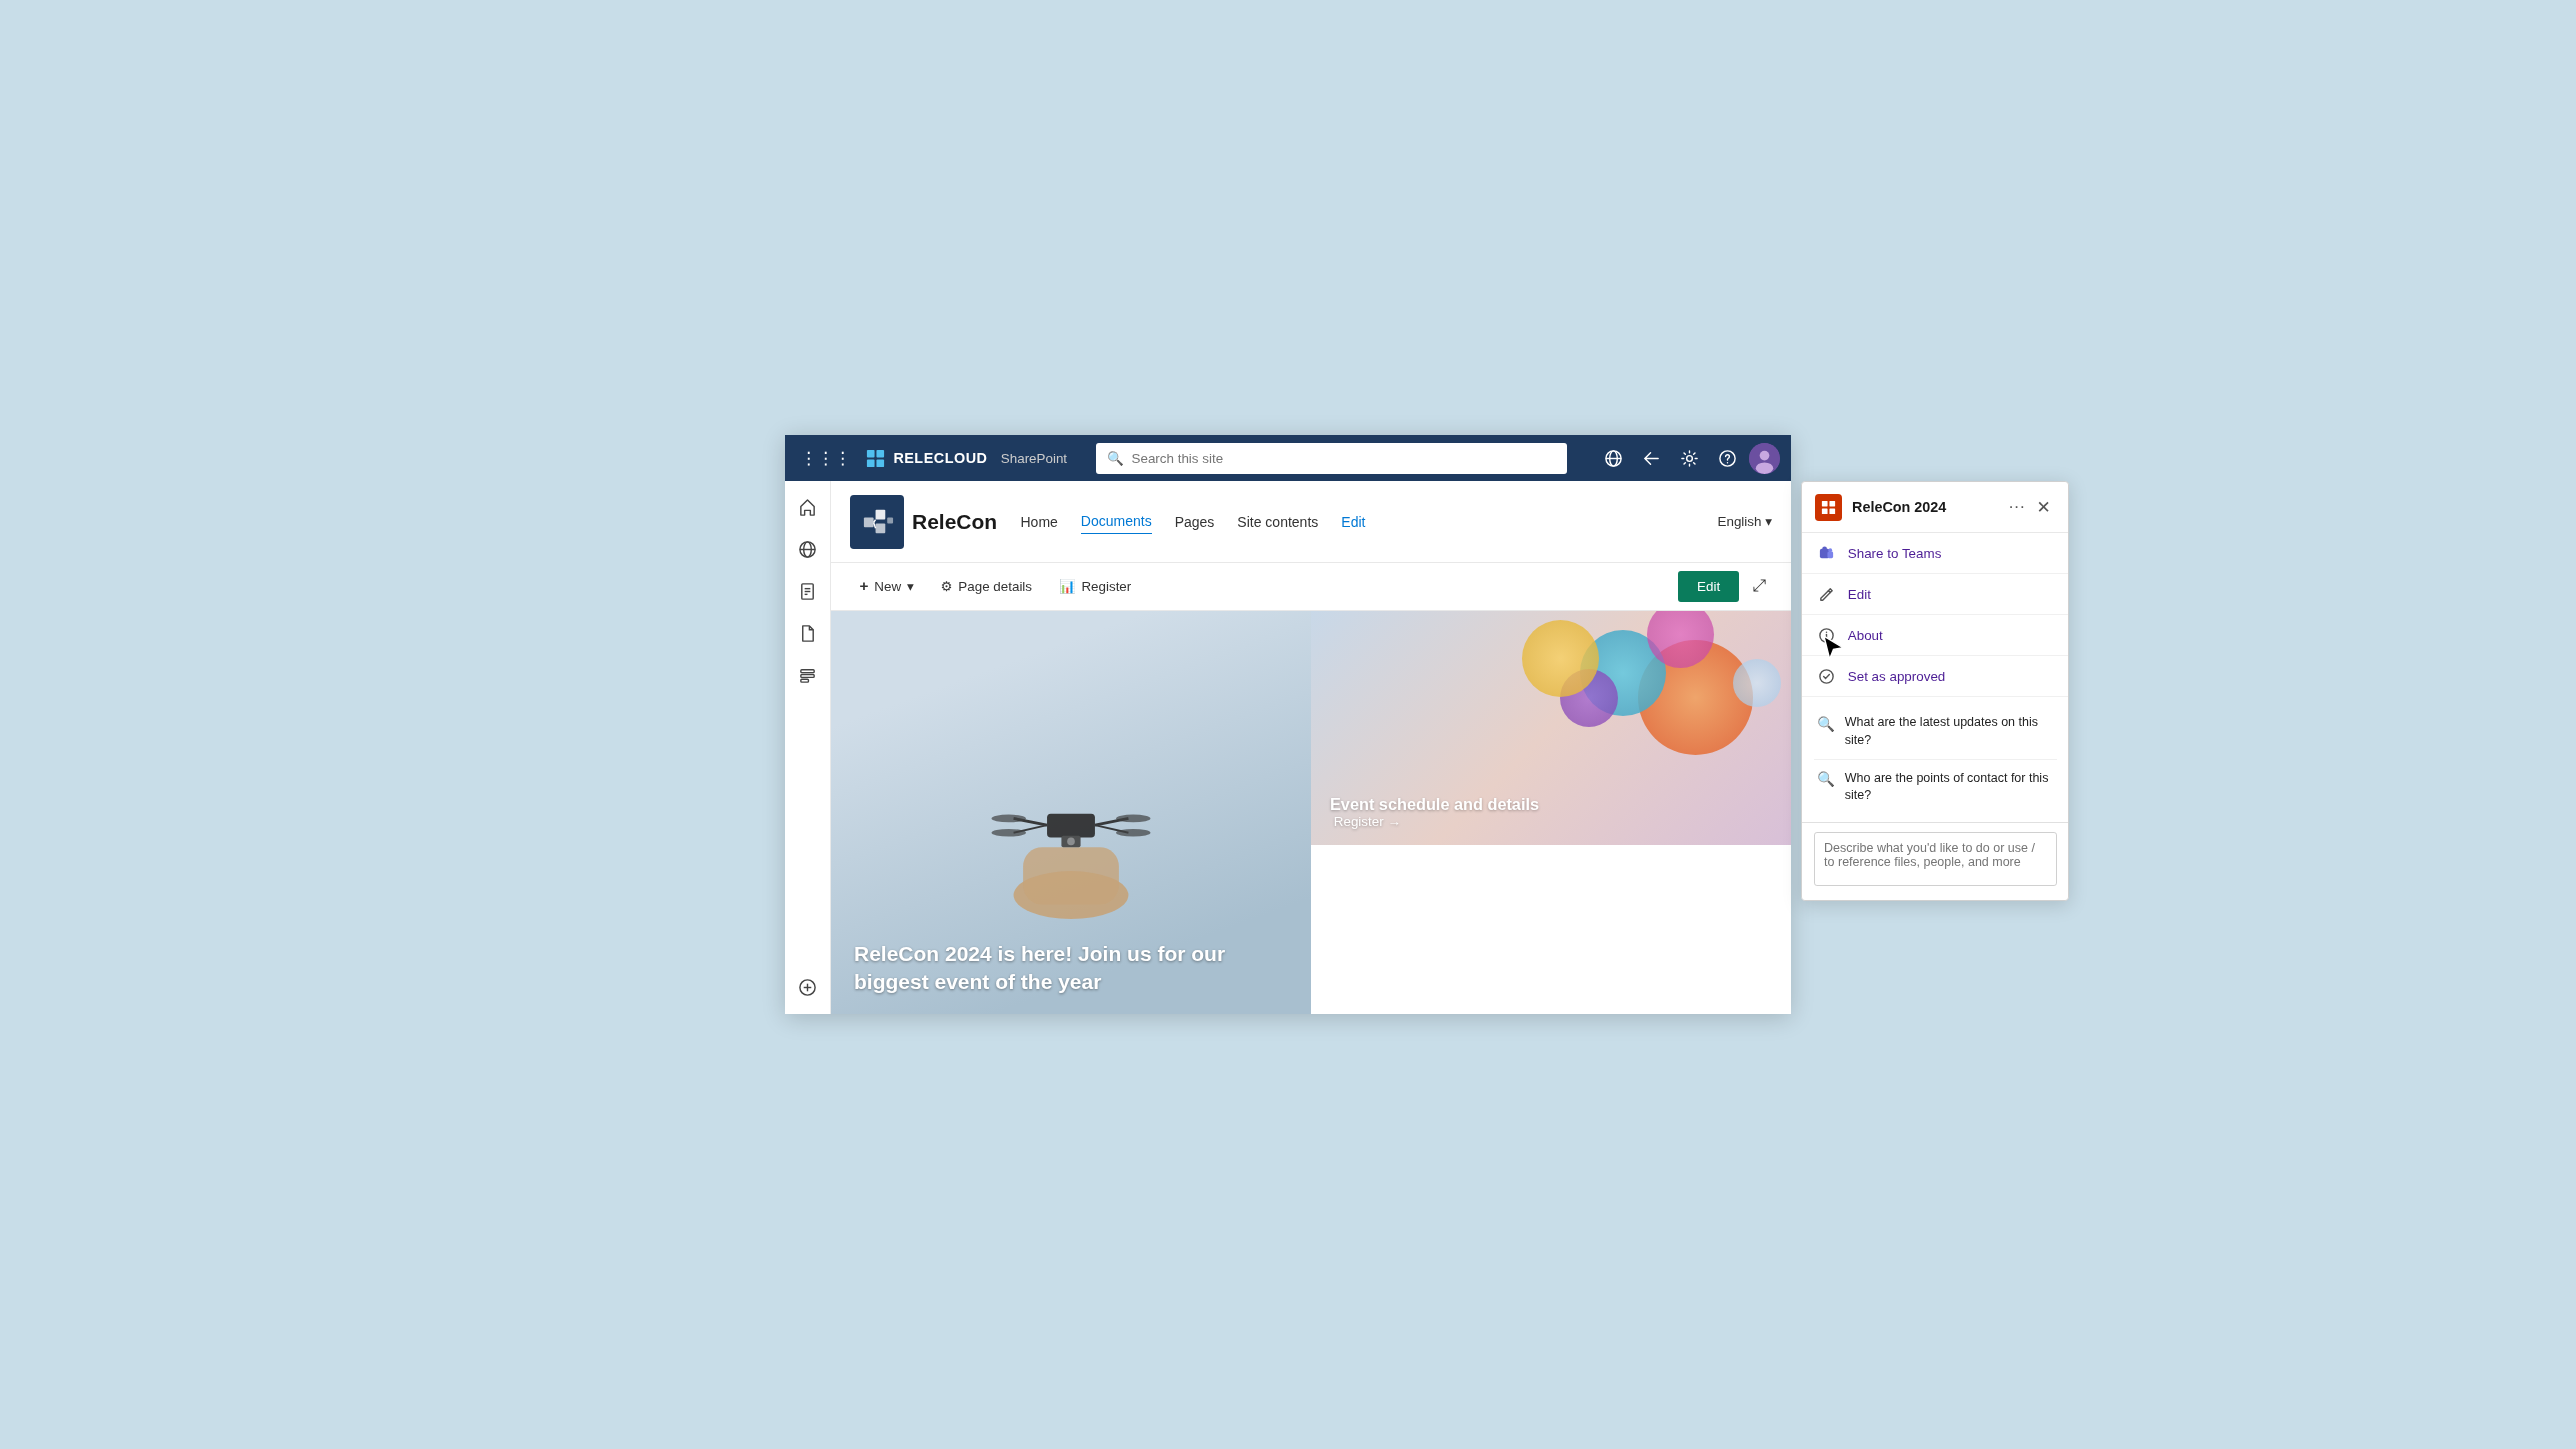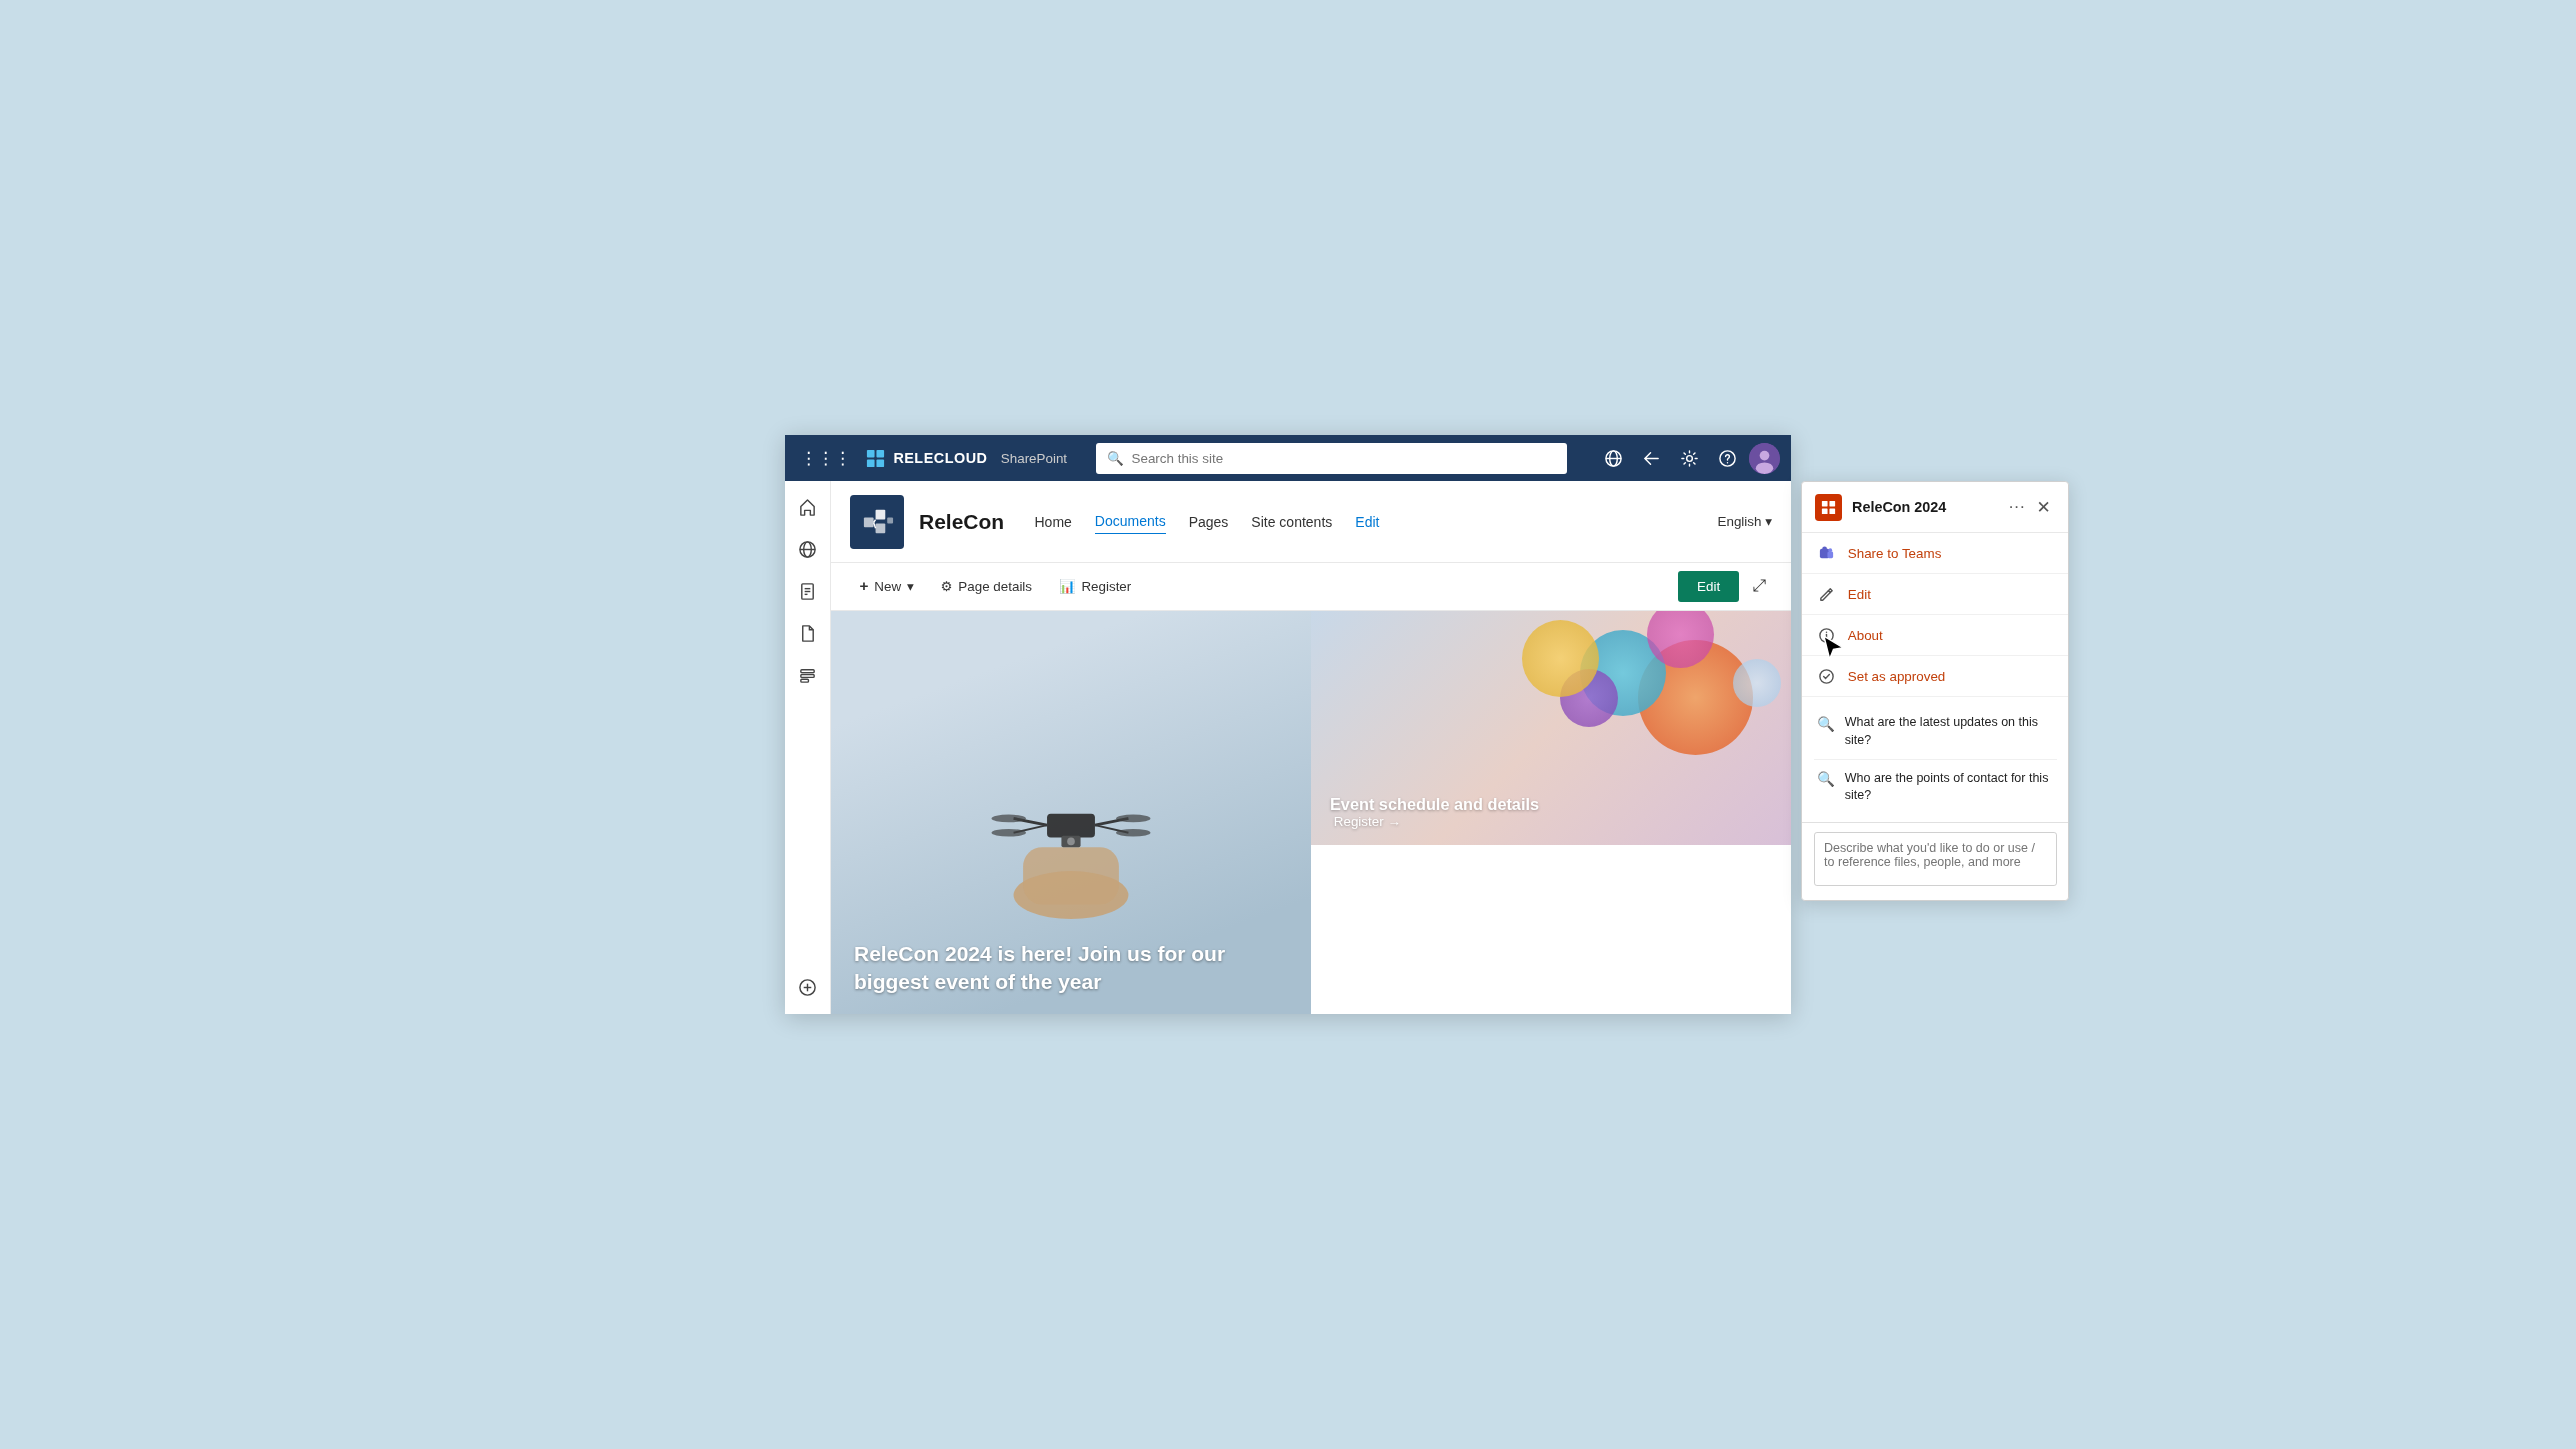--- a/index.html
+++ b/index.html
@@ -133,21 +133,21 @@
     .content-area {
       flex: 1;
       display: flex;
       flex-direction: column;
     }
     
     .site-header {
       display: flex;
       align-items: center;
       padding: 13.4px 19px;
-      gap: 15px;
+      gap: 8px;
       border-bottom: 1px solid #e8e8e8;
       text-align: center;
     }
     .site-logo {
       width: 54px;
       height: 54px;
       background: #1e3a5f;
       display: flex;
       align-items: center;
       justify-content: center;
@@ -375,21 +375,21 @@
       padding: 1.9px 3.8px;
       border-radius: 2.9px;
     }
     .panel-menu-item {
       display: flex;
       align-items: center;
       gap: 11.5px;
       padding: 10.5px 15.3px;
       cursor: pointer;
       font-size: 13.4px;
-      color: #c2410c;
+      color: #4c1d95;
       border-bottom: 1px solid #f0f0f0;
     }
     .panel-menu-icon {
       width: 19px;
       height: 19px;
       display: flex;
       align-items: center;
       justify-content: center;
       color: #555;
       font-size: 15.3px;

